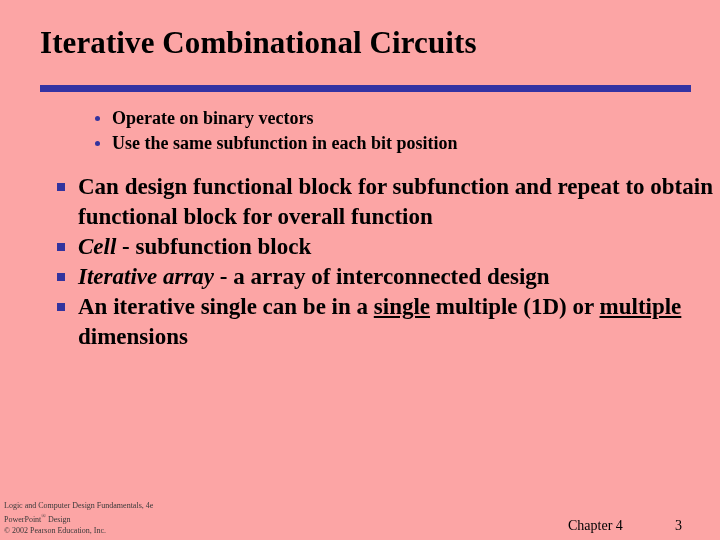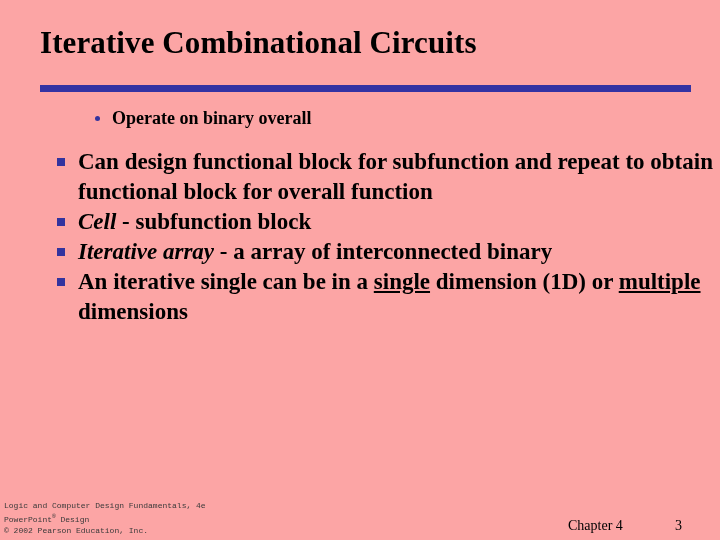--- a/index.html
+++ b/index.html
@@ -91,21 +91,21 @@
   .gap-small { height: 6px; }
 
   .ital { font-style: italic; }
   .uline { text-decoration: underline; }
 
   
   #credits {
     position: absolute;
     left: 4px;
     top: 500px;
-    font-family: Liberation Mono, monospace;
+    font-family: Liberation Serif, serif;
     font-size: 8px;
     line-height: 11px;
     color: #3a3a3a;
     font-weight: normal;
   }
   #credits div { white-space: nowrap; }
   #credits sup { font-size: 6px; vertical-align: super; }
 
   
   #chapter-label {
@@ -135,43 +135,47 @@
 
   <div id="title-rule"></div>
 
   <div id="body">
 
 
     <div class="gap-small"></div>
 
     <div class="bullet-l2">
       <span class="marker"></span>
-      <span>Operate on binary overall</span>
+      <span>Operate on binary vectors</span>
     </div>
 
+    <div class="bullet-l2">
+      <span class="marker"></span>
+      <span>Use the same subfunction in each bit position</span>
+    </div>
 
     <div class="gap-after-sub"></div>
 
     <div class="bullet-l1">
       <span class="marker"></span>
       <span>Can design functional block for subfunction and repeat to obtain functional block for overall function</span>
     </div>
 
     <div class="bullet-l1">
       <span class="marker"></span>
       <span class="ital">Cell</span><span> - subfunction block</span>
     </div>
 
     <div class="bullet-l1">
       <span class="marker"></span>
-      <span class="ital">Iterative array</span><span> - a array of interconnected binary</span>
+      <span class="ital">Iterative array</span><span> - a array of interconnected design</span>
     </div>
 
     <div class="bullet-l1">
-      <span class="marker"></span><span>An iterative single can be in a </span><span class="uline">single</span><span> dimension (1D) or </span><span class="uline">multiple</span><span> dimensions</span>
+      <span class="marker"></span><span>An iterative single can be in a </span><span class="uline">single</span><span> multiple (1D) or </span><span class="uline">multiple</span><span> dimensions</span>
     </div>
 
   </div>
 
   <div id="credits">
     <div>Logic and Computer Design Fundamentals, 4e</div>
     <div><span>PowerPoint</span><sup>®</sup><span> Design</span></div>
     <div>© 2002 Pearson Education, Inc.</div>
   </div>
 

